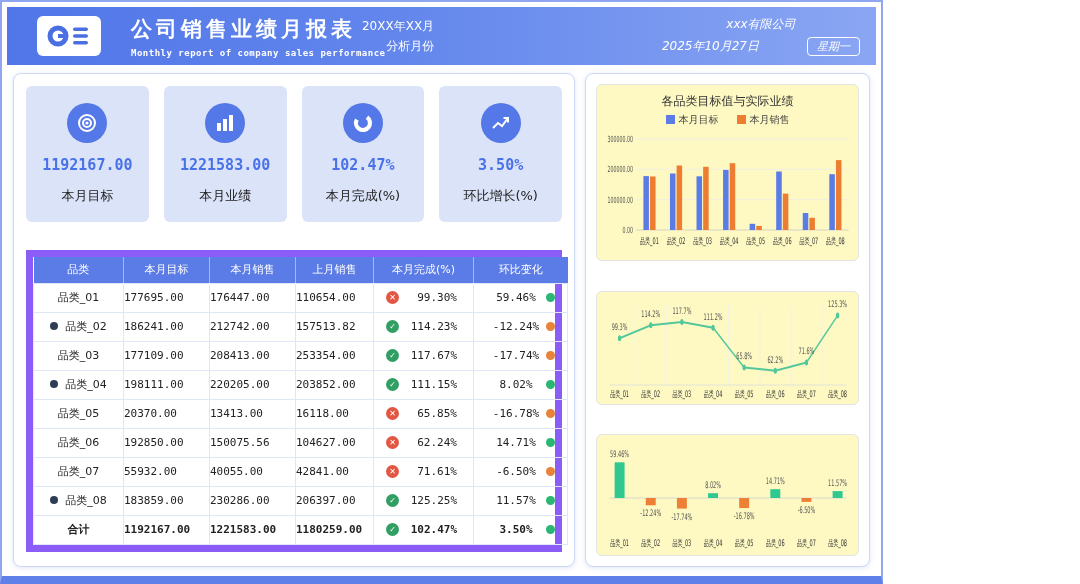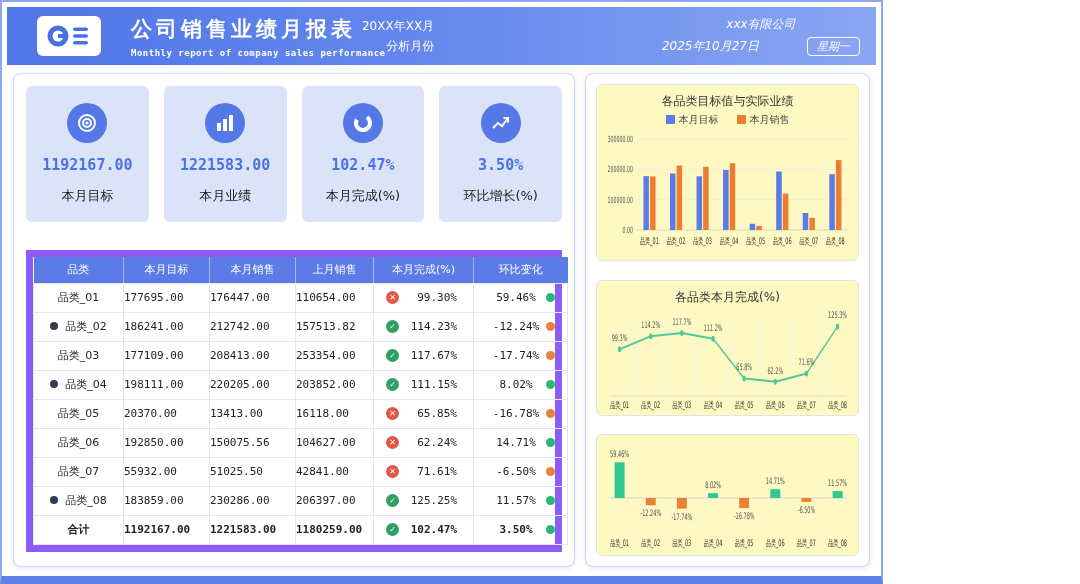--- a/index.html
+++ b/index.html
@@ -268,21 +268,21 @@
   <td>
                   <div class="cellflex">
                     <span class="gv">14.71%</span>
                     <span class="dot" style="background:#2bb673"></span>
                   </div>
                 </td>
 </tr>
 <tr>
   <td class="c-name"><span>品类_07</span></td>
   <td class="c-num">55932.00</td>
-  <td class="c-num">51025.50</td>
+  <td class="c-num">40055.00</td>
   <td class="c-num">42841.00</td>
   <td>
                   <div class="cellflex">
                     <span class="st" style="background:#e25744">✕</span>
                     <span class="cv">71.61%</span>
                   </div>
                 </td>
   <td>
                   <div class="cellflex">
                     <span class="gv">-6.50%</span>
@@ -367,21 +367,20 @@
             <rect x="325" y="66.6" width="10" height="36.4" fill="#ed7d31"></rect>
             <text x="372" y="117" text-anchor="middle" font-size="9" fill="#333">品类_07</text>
             <rect x="361" y="86.0" width="10" height="17.0" fill="#5b7ce6"></rect>
             <rect x="373" y="90.8" width="10" height="12.2" fill="#ed7d31"></rect>
             <text x="420" y="117" text-anchor="middle" font-size="9" fill="#333">品类_08</text>
             <rect x="409" y="47.2" width="10" height="55.8" fill="#5b7ce6"></rect>
             <rect x="421" y="33.1" width="10" height="69.9" fill="#ed7d31"></rect>
           </svg>
       </div>
       <div class="chart-card">
-        <div class="chart-title">各品类本月完成(%)</div>
         <svg id="chart-svg-1" width="100%" height="104" viewBox="0 0 450 104" preserveAspectRatio="none">
             <line x1="58.1" y1="8" x2="58.1" y2="88" stroke="#efefef"></line>
             <line x1="114.4" y1="8" x2="114.4" y2="88" stroke="#efefef"></line>
             <line x1="170.7" y1="8" x2="170.7" y2="88" stroke="#efefef"></line>
             <line x1="227.0" y1="8" x2="227.0" y2="88" stroke="#efefef"></line>
             <line x1="283.3" y1="8" x2="283.3" y2="88" stroke="#efefef"></line>
             <line x1="339.6" y1="8" x2="339.6" y2="88" stroke="#efefef"></line>
             <line x1="395.9" y1="8" x2="395.9" y2="88" stroke="#efefef"></line>
             <line x1="12" y1="88" x2="440" y2="88" stroke="#dcdcdc"></line>
             <polyline fill="none" stroke="#52c79b" stroke-width="2" points="30.0,41.2 86.3,28.2 142.6,25.1 198.9,30.8 255.1,70.5 311.4,73.7 367.7,65.5 424.0,18.5"></polyline>

